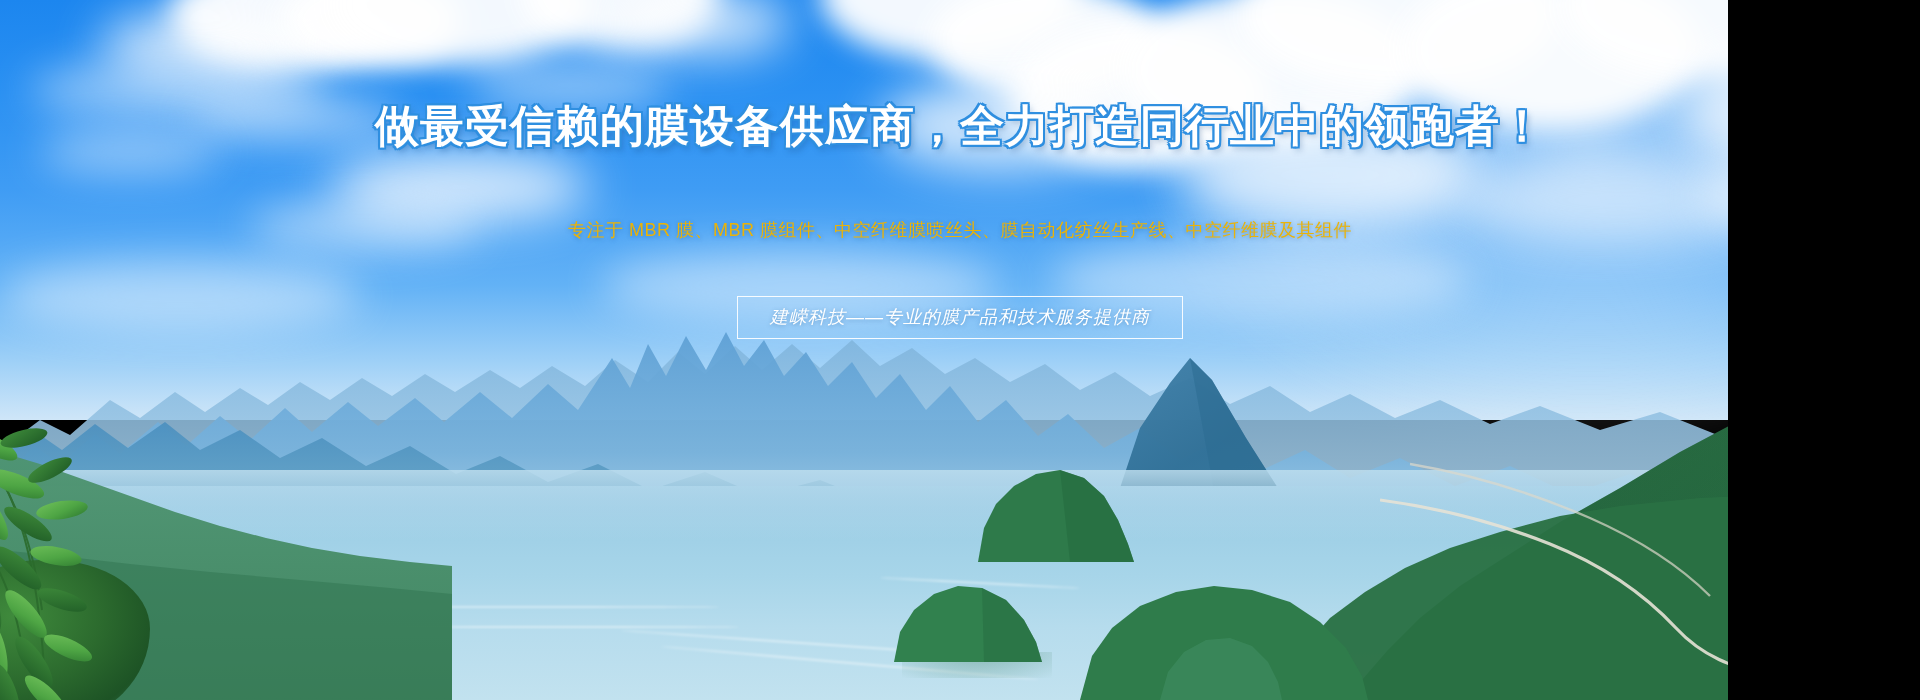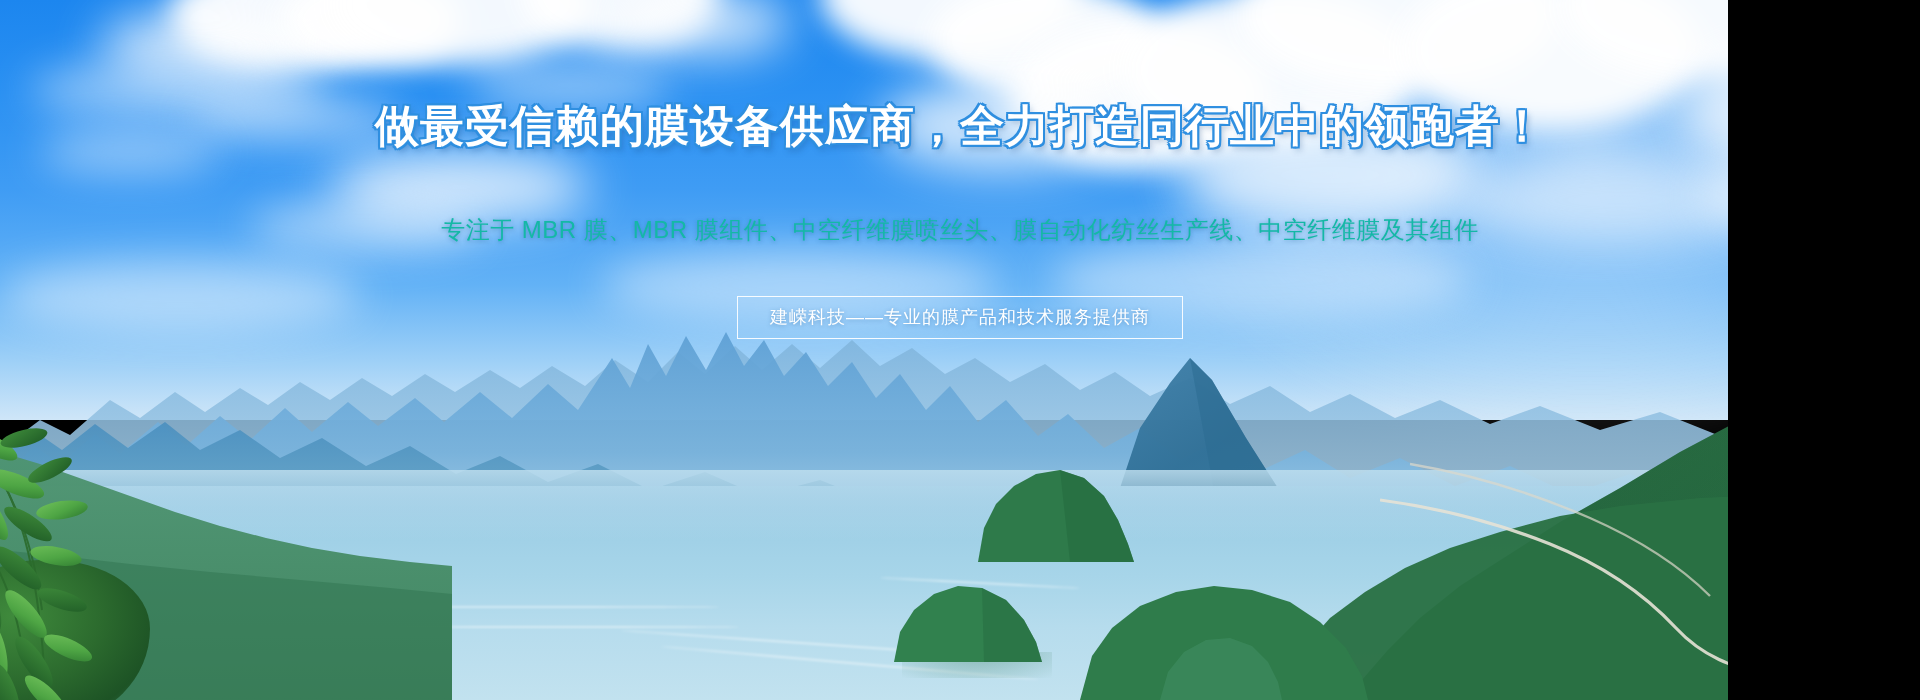--- a/index.html
+++ b/index.html
@@ -103,43 +103,44 @@
        2px 0 0 #2f8fe0, -2px 0 0 #2f8fe0,
        0 2px 0 #2f8fe0, 0 -2px 0 #2f8fe0,
        2px 2px 0 #2f8fe0, -2px 2px 0 #2f8fe0,
        2px -2px 0 #2f8fe0, -2px -2px 0 #2f8fe0,
        3px 4px 6px rgba(20,70,130,0.35);
   }
   .subline {
     position: absolute;
     left: 0; top: 215px;
     width: 1920px;
-    font-size: 24px;
+    font-size: 18px;
     font-weight: 400;
-    color: #14b8a6;
+    color: #eab308;
     letter-spacing: 0.5px;
     line-height: 30px;
     white-space: nowrap;
     text-shadow: 0 1px 4px rgba(30,90,150,0.45);
   }
   .tagwrap {
     position: absolute;
     left: 0; top: 296px;
     width: 1920px;
   }
   .tagbox {
     display: inline-block;
     border: 1px solid rgba(255,255,255,0.92);
     padding: 9px 32px 10px 32px;
     font-size: 18px;
     color: #ffffff;
     letter-spacing: 1px;
     line-height: 22px;
     white-space: nowrap;
     text-shadow: 0 1px 4px rgba(30,90,150,0.4);
+    font-style: italic;
   }
 </style>
 </head>
 <body>
 
 <div class="banner">
 
   <div class="sky">
     <div class="sky-glow"></div>
   </div>

